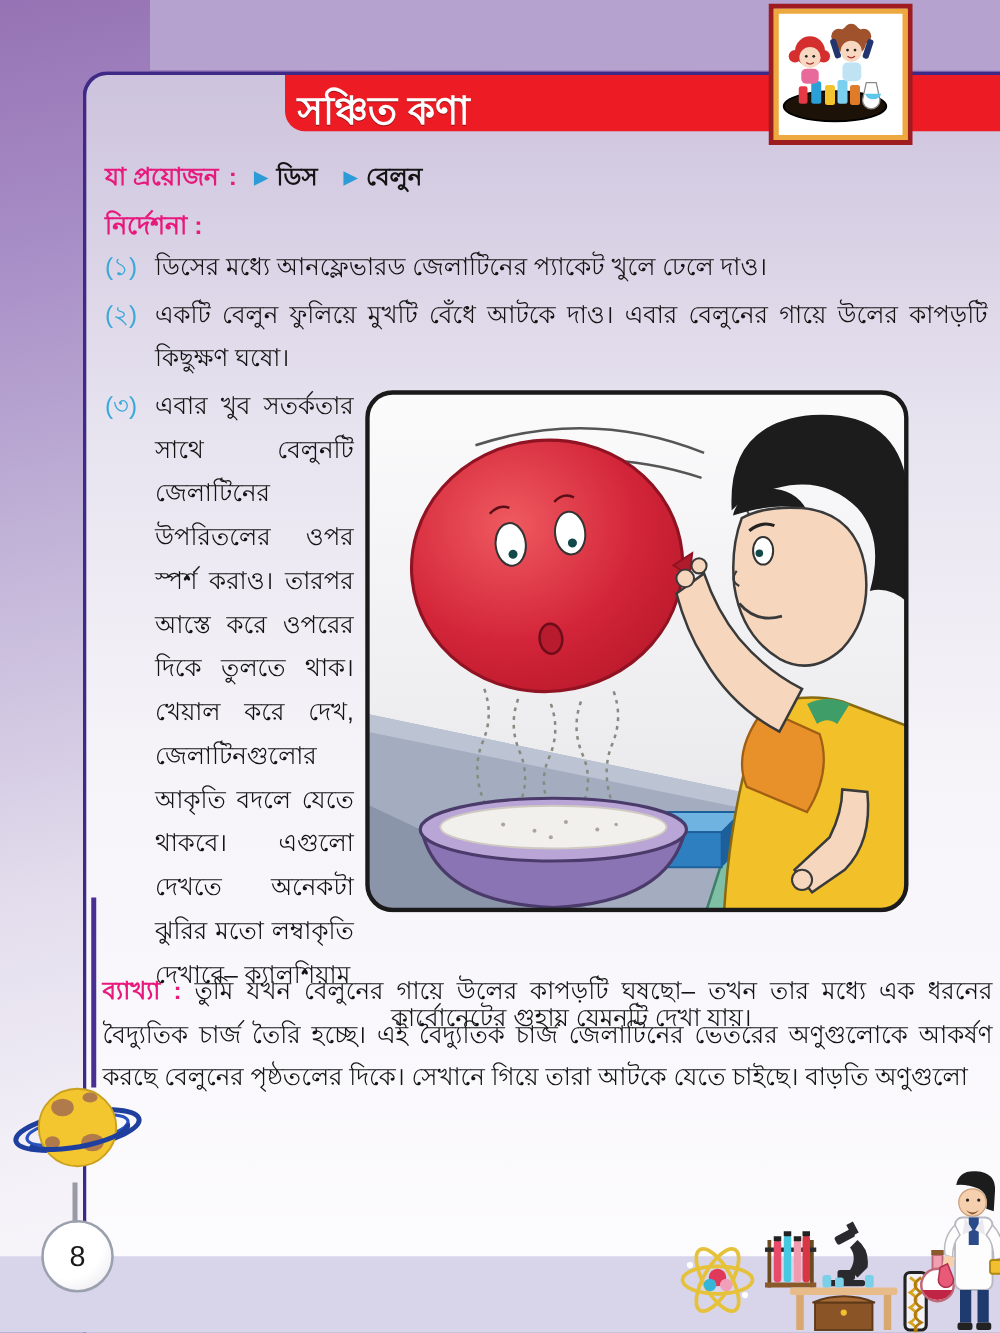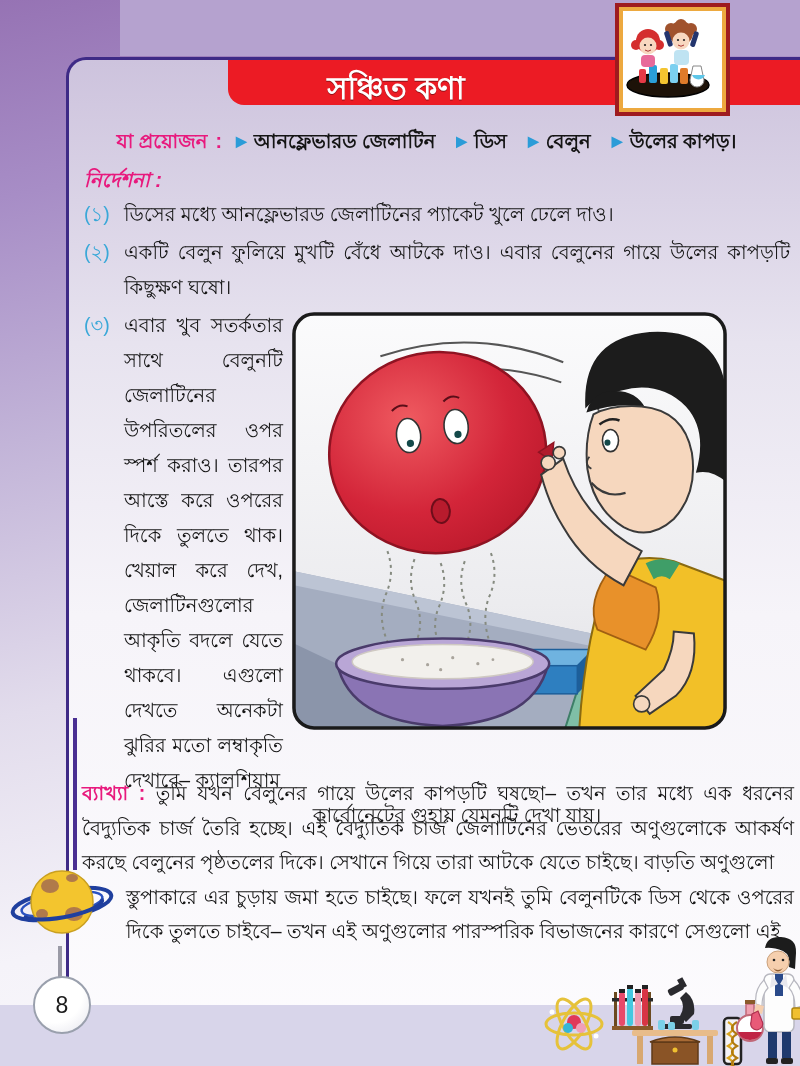--- a/index.html
+++ b/index.html
@@ -8,30 +8,30 @@
     font-family:"Liberation Sans", sans-serif; color:#141414;
     background:linear-gradient(168deg,#9673b4 0%,#a78dc6 16%,#c2b4d8 36%,#e2dcec 58%,#f5f3f9 78%,#fbfafc 100%);
   }
   .top-band{position:absolute;left:120px;top:0;right:0;height:56px;background:#b5a2cf;}
   .panel{
     position:absolute;left:66px;top:57px;width:734px;height:1009px;
     border-top:3px solid #3e2a86;border-left:3px solid #3e2a86;border-radius:20px 0 0 0;
     background:linear-gradient(to bottom,#cdc3dd 0%,#e7e3ef 28%,#f6f4f9 55%,#fdfcfe 100%);
   }
   .title-band{position:absolute;left:228px;top:60px;width:572px;height:45px;background:#ec1b24;border-radius:0 0 0 16px;z-index:2;}
-  .page-title{position:absolute;left:228px;top:64px;width:336px;text-align:center;color:#ffffff;
+  .page-title{position:absolute;left:238px;top:64px;width:336px;color:#ffffff;
     font-size:31px;font-weight:bold;z-index:3;text-shadow:0 1px 0 #8f1016;}
   .kids-box{position:absolute;left:619px;top:7px;width:99px;height:97px;background:#ffffff;
     border:4px solid #eda93f;box-shadow:0 0 0 4px #9e1b1f;z-index:5;}
-  .needs-row{position:absolute;left:84px;top:127px;width:706px;display:flex;align-items:baseline;font-size:19.5px;white-space:nowrap;z-index:3;justify-content:center;}
+  .needs-row{position:absolute;left:84px;top:127px;width:706px;display:flex;align-items:baseline;font-size:19.5px;white-space:nowrap;z-index:3;}
   .needs-label{color:#e8197d;font-weight:bold;margin-right:8px;}
   .needs-sep{color:#e8197d;font-weight:bold;margin-right:14px;}
   .need-item{margin-right:21px;font-weight:bold;}
   .bullet{color:#2b9cd8;font-size:14px;margin-right:7px;position:relative;top:-2px;}
-  .directions-label{position:absolute;left:84px;top:165px;color:#e8197d;font-weight:bold;font-size:20px;z-index:3;font-style:italic;}
+  .directions-label{position:absolute;left:84px;top:165px;color:#e8197d;font-weight:bold;font-size:20px;z-index:3;}
   .steps{position:absolute;left:84px;top:197px;width:706px;z-index:3;}
   .step{display:flex;font-size:19.5px;line-height:35px;margin-bottom:3px;}
   .step-num{width:40px;flex:none;color:#3aa8d8;}
   .step-text{flex:1;text-align:justify;}
   .activity-figure{float:right;width:437px;height:418px;margin:4px 62px 6px 8px;}
   .step3-tail{display:block;text-align:center;}
   .explanation{position:absolute;left:82px;top:776px;width:712px;font-size:19.5px;line-height:34.5px;text-align:justify;z-index:3;}
   .expl-label{color:#e8197d;font-weight:bold;}
   .expl-part2{padding-left:44px;}
   .hang-line{position:absolute;left:73px;top:718px;width:3.5px;height:152px;background:#4a2f92;z-index:3;}
@@ -83,24 +83,22 @@
       <path d="M55 34 q 3 2.5 6 0" stroke="#a33" fill="none"></path>
       <rect x="51" y="39" width="15" height="15" rx="4" fill="#bfe3f2"></rect>
       <rect x="43" y="20" width="5" height="16" rx="2" fill="#23356e" transform="rotate(-18 45 28)"></rect>
       <rect x="69" y="20" width="5" height="16" rx="2" fill="#23356e" transform="rotate(18 71 28)"></rect>
     </svg>
   </div>
 
   <div class="needs-row">
     <span class="needs-label">যা প্রয়োজন</span>
     <span class="needs-sep">:</span>
-    <span class="need-item"><span class="bullet">▶</span><span>আনফ্লেভারড জেলাটিন</span></span>
     <span class="need-item"><span class="bullet">▶</span><span>ডিস</span></span>
     <span class="need-item"><span class="bullet">▶</span><span>বেলুন</span></span>
-    <span class="need-item"><span class="bullet">▶</span><span>উলের কাপড়।</span></span>
   </div>
 
   <div class="directions-label">নির্দেশনা :</div>
 
   <div class="steps">
     <div class="step">
       <span class="step-num">(১)</span>
       <span class="step-text">ডিসের মধ্যে আনফ্লেভারড জেলাটিনের প্যাকেট খুলে ঢেলে দাও।</span>
     </div>
     <div class="step">
@@ -202,21 +200,20 @@
           </svg>
         </span>
         <span>এবার খুব সতর্কতার সাথে বেলুনটি জেলাটিনের উপরিতলের ওপর স্পর্শ করাও। তারপর আস্তে করে ওপরের দিকে তুলতে থাক। খেয়াল করে দেখ, জেলাটিনগুলোর আকৃতি বদলে যেতে থাকবে। এগুলো দেখতে অনেকটা ঝুরির মতো লম্বাকৃতি দেখাবে– ক্যালশিয়াম</span>
         <span class="step3-tail">কার্বোনেটের গুহায় যেমনটি দেখা যায়।</span>
       </span>
     </div>
   </div>
 
   <div class="explanation">
     <div><span class="expl-label">ব্যাখ্যা :</span> <span>তুমি যখন বেলুনের গায়ে উলের কাপড়টি ঘষছো– তখন তার মধ্যে এক ধরনের বৈদ্যুতিক চার্জ তৈরি হচ্ছে। এই বৈদ্যুতিক চার্জ জেলাটিনের ভেতরের অণুগুলোকে আকর্ষণ করছে বেলুনের পৃষ্ঠতলের দিকে। সেখানে গিয়ে তারা আটকে যেতে চাইছে। বাড়তি অণুগুলো</span></div>
-    <div class="expl-part2">স্তুপাকারে এর চুড়ায় জমা হতে চাইছে। ফলে যখনই তুমি বেলুনটিকে ডিস থেকে ওপরের দিকে তুলতে চাইবে– তখন এই অণুগুলোর পারস্পরিক বিভাজনের কারণে সেগুলো এই</div>
   </div>
 
   <div class="hang-line"></div>
   <div class="planet">
     <svg viewBox="0 0 104 96" width="104" height="96">
       <g transform="rotate(-10 52 46)">
         <ellipse cx="52" cy="46" rx="50" ry="14" fill="none" stroke="#1f3f9e" stroke-width="4"></ellipse>
         <ellipse cx="52" cy="46" rx="41" ry="10.5" fill="none" stroke="#2a52c0" stroke-width="2.5"></ellipse>
       </g>
       <circle cx="52" cy="44" r="31" fill="#f3c52e" stroke="#caa020" stroke-width="1.5"></circle>

